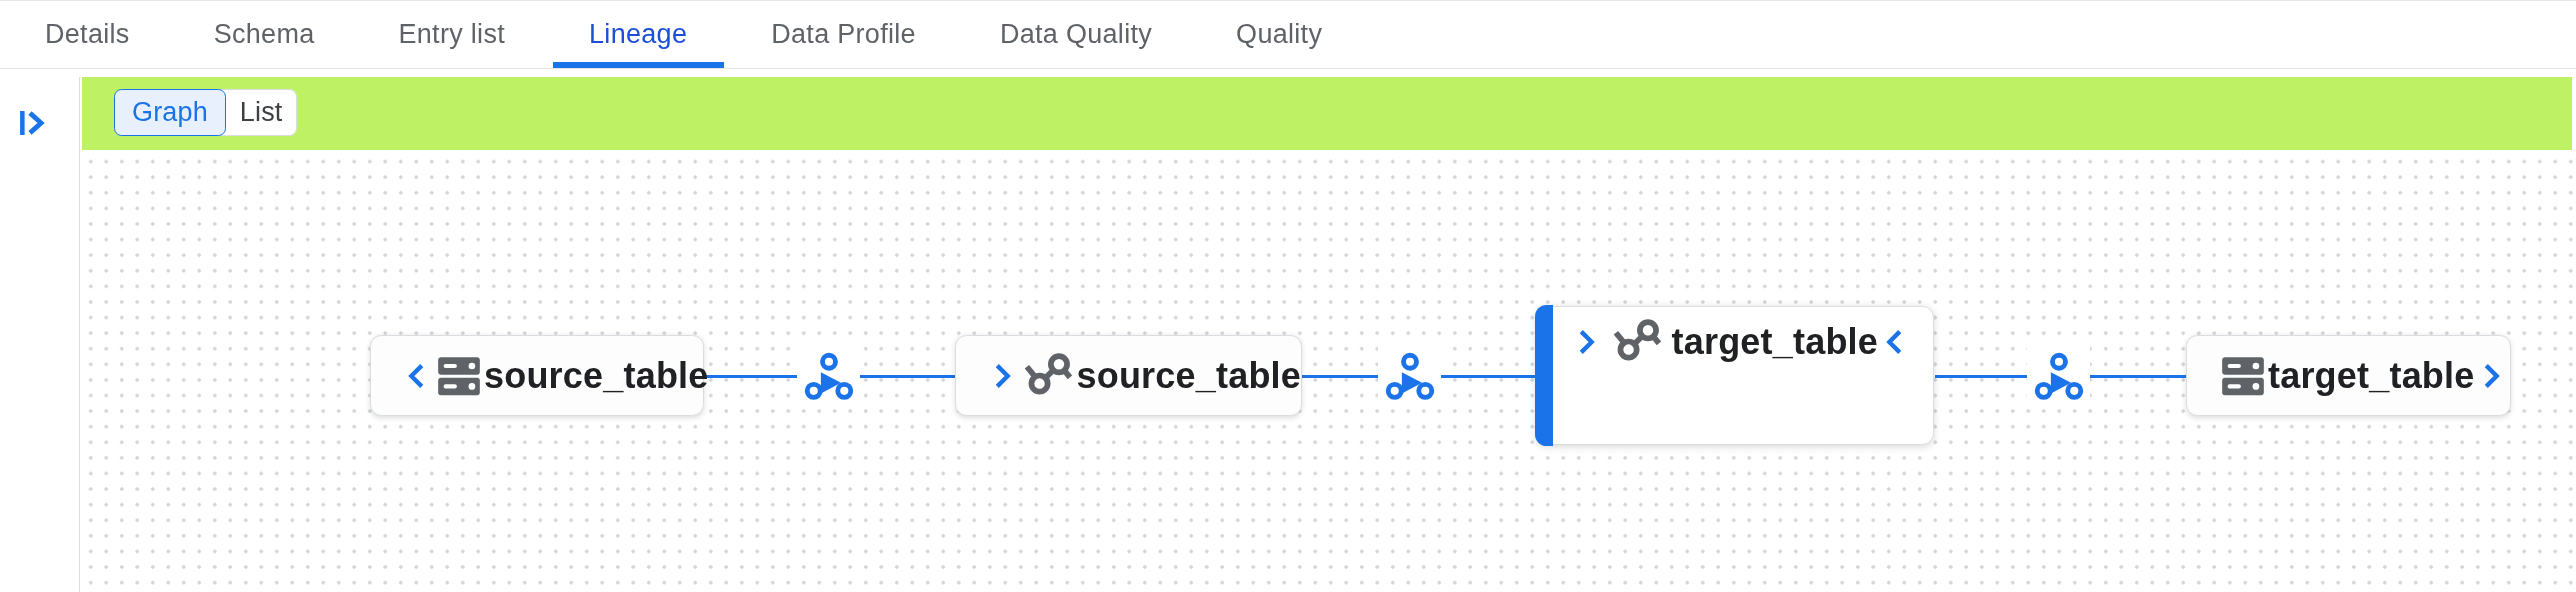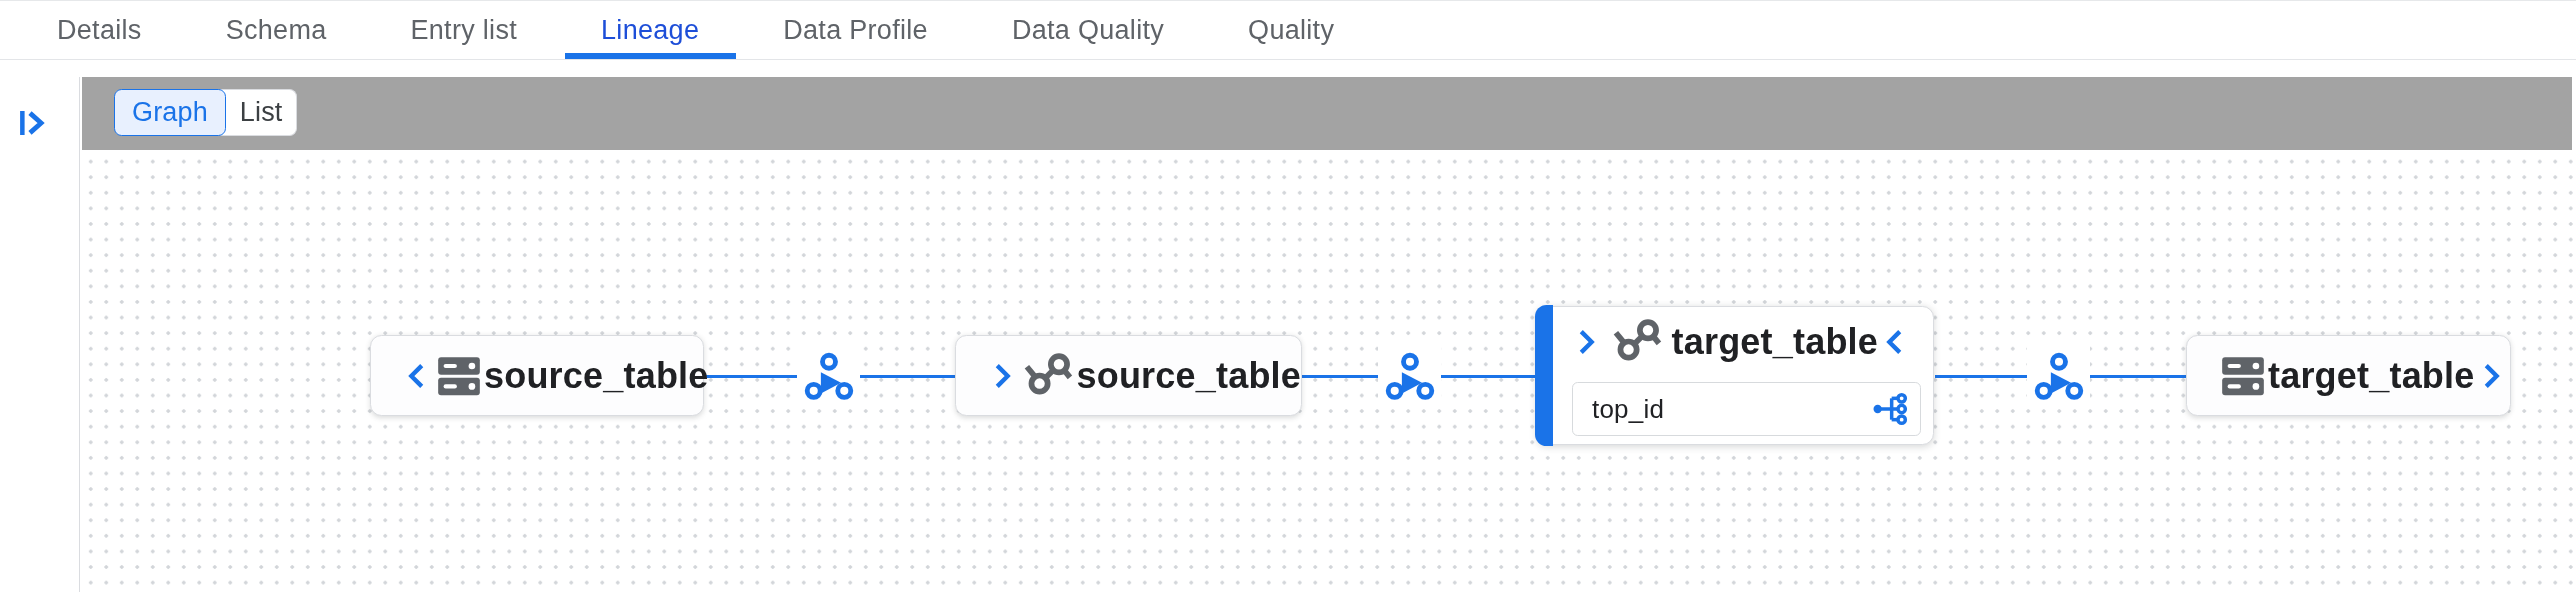--- a/index.html
+++ b/index.html
@@ -3,41 +3,41 @@
 <meta charset="utf-8">
 <style>
   html,body{margin:0;padding:0;background:#fff;}
   #app{
     position:relative;width:2576px;height:592px;overflow:hidden;
     background:#fff;font-family:"Liberation Sans",sans-serif;
     -webkit-font-smoothing:antialiased;
   }
   
   .tabbar{
-    position:absolute;left:0;top:0;width:2576px;height:60px;
+    position:absolute;left:0;top:0;width:2576px;height:69px;
     background:#fff;border-top:1.9px solid #e6e8ea;border-bottom:1.9px solid #e3e5e8;
-    display:flex;align-items:stretch;padding-left:15px;box-sizing:border-box;
+    display:flex;align-items:stretch;padding-left:3px;box-sizing:border-box;
   }
   .tab{
     position:relative;display:flex;align-items:center;justify-content:center;
     padding:0 42px;font-size:27px;letter-spacing:0.3px;color:#5f6368;
     font-weight:500;cursor:pointer;white-space:nowrap;
   }
   .tab.active{color:#1d4ed8;}
   .tab.active .tab-underline{
     position:absolute;left:5.7px;right:5.7px;bottom:0;height:5.7px;background:#1a73e8;
   }
   
   .gutter{
     position:absolute;left:0;top:77px;width:80px;height:515px;background:#fff;
     border-right:1.9px solid #dadce0;box-sizing:border-box;
   }
   .expand-btn{position:absolute;left:15.3px;top:28px;width:36px;height:36px;cursor:pointer;}
   
-  .toolbar{position:absolute;left:82px;top:77px;right:4px;height:73px;background:#a3a3a3;}
+  .toolbar{position:absolute;left:82px;top:77px;right:4px;height:73px;background:#bef264;}
   .seg-toggle{position:absolute;left:32px;top:11.5px;display:flex;height:47px;}
   .seg{
     display:flex;align-items:center;justify-content:center;box-sizing:border-box;
     font-size:27px;letter-spacing:0.2px;cursor:pointer;background:#fff;height:47px;
   }
   .seg.selected{
     width:112px;background:#e8f0fe;border:1.9px solid #1a73e8;color:#1a73e8;
     border-radius:7.6px;font-weight:500;z-index:2;
   }
   .seg.unselected{
@@ -258,28 +258,20 @@
         </span>
         <span style="width:13.4px"></span>
         <span class="node-label">target_table</span>
         <span class="spacer"></span>
         <span class="chev" style="margin-right:21px">
           <svg width="34" height="34" viewBox="0 0 36 36">
               <use href="#ic-chev-left"></use>
             </svg>
         </span>
       </div>
-      <div class="field-row">
-        <span class="field-name">top_id</span>
-        <span class="field-action">
-          <svg width="40" height="40" viewBox="0 0 24 24">
-              <use href="#ic-schema"></use>
-            </svg>
-        </span>
-      </div>
     </div>
 
     <div class="node" style="left:2104px;width:325px;padding-left:31px;">
       <span class="ent-icon">
         <svg width="50" height="50" viewBox="0 0 24 24">
             <use href="#ic-dns"></use>
           </svg>
       </span>
       <span style="width:19px"></span>
       <span class="node-label">target_table</span>

